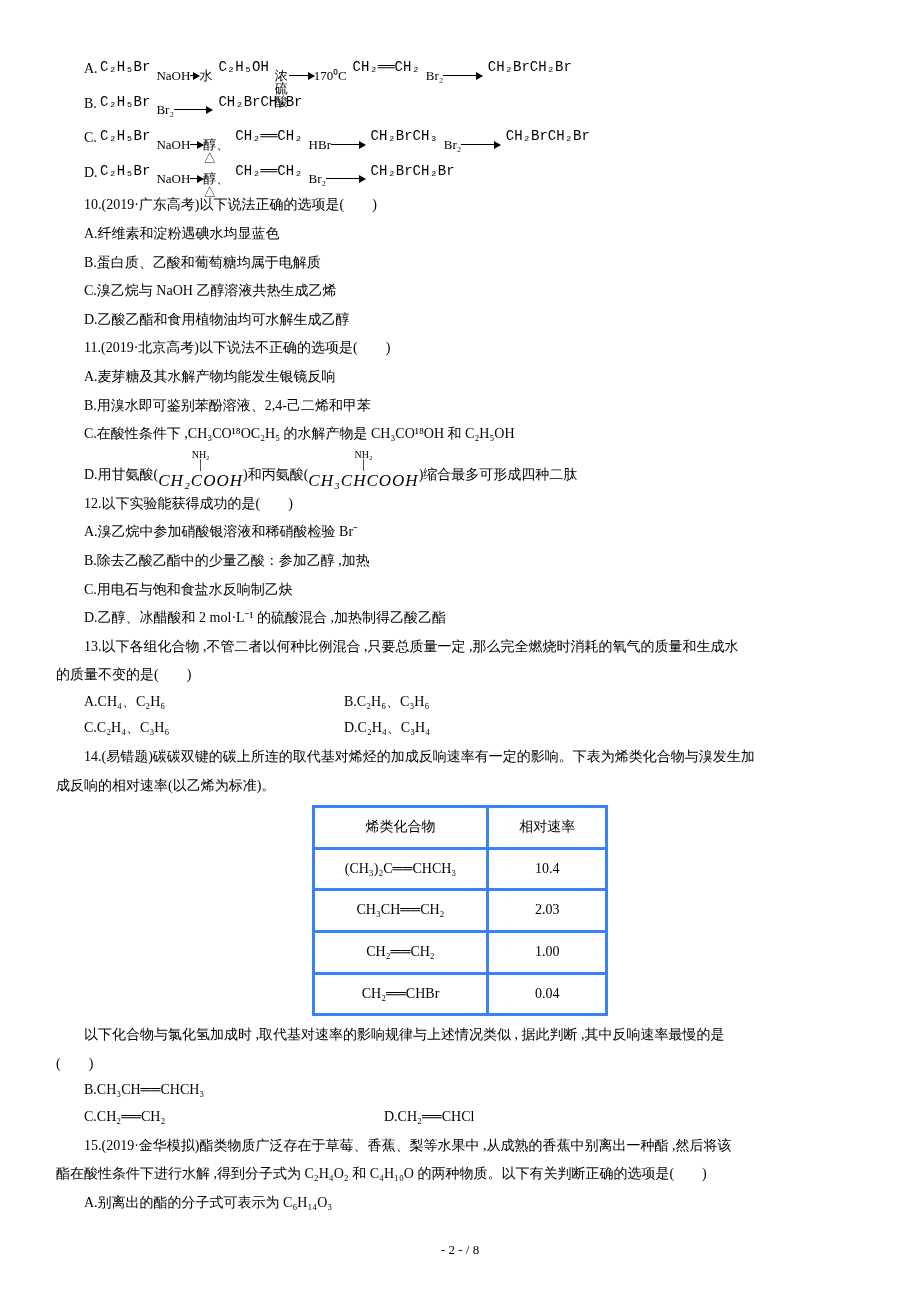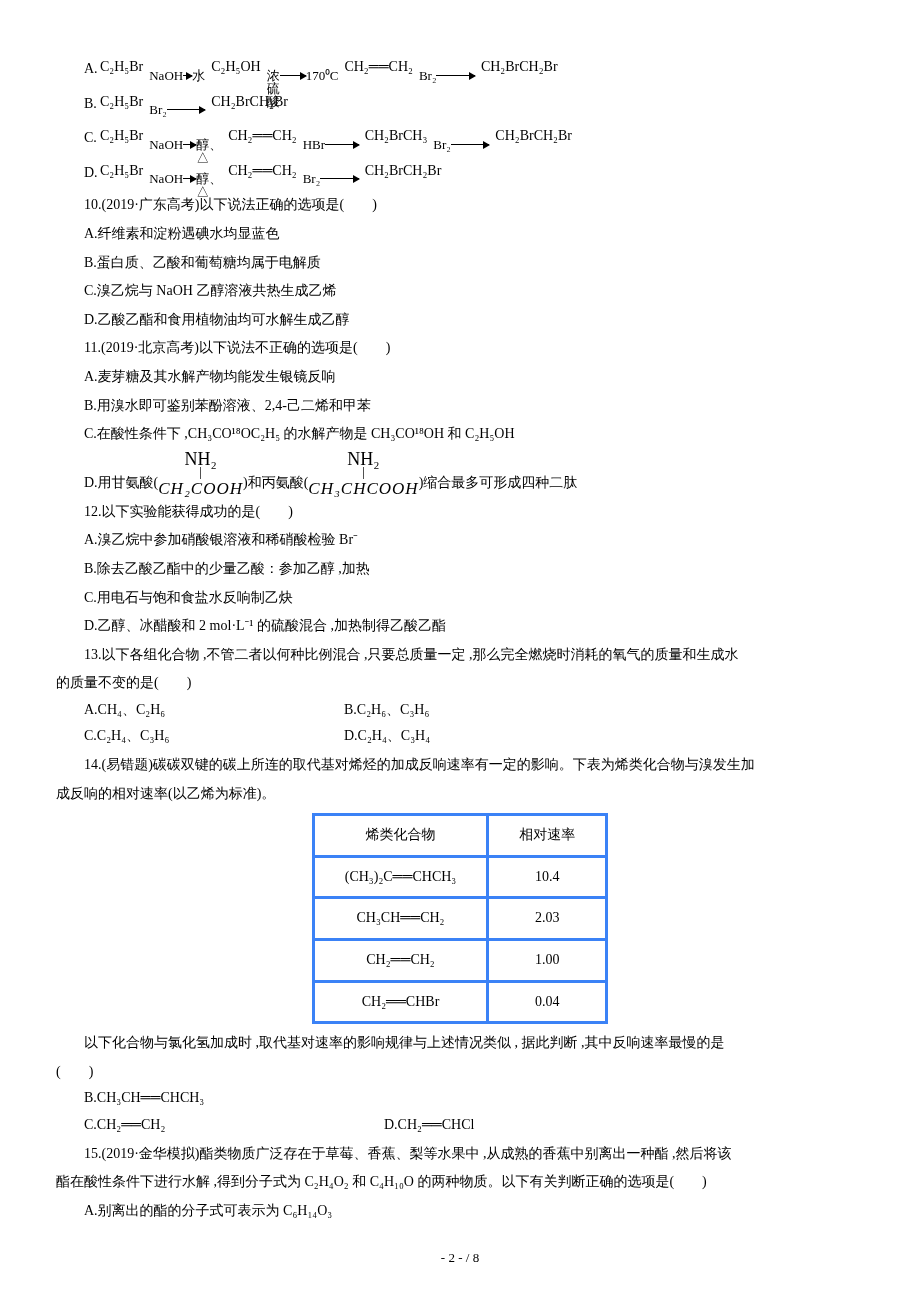--- a/index.html
+++ b/index.html
@@ -8,21 +8,21 @@
     line-height: 1.9;
     color: #000;
     margin: 0;
     padding: 48px 56px 40px 56px;
     width: 808px;
     background: #fff;
   }
   .option-row { display: flex; align-items: flex-end; margin: 6px 0 6px 28px; }
   .option-label { min-width: 16px; }
   .reaction { display: flex; align-items: flex-end; flex-wrap: wrap; }
-  .reactant { padding-bottom: 2px; }
+  .reactant { padding-bottom: 2px; font-family: Liberation Mono, monospace; }
   .arrow-box {
     display: flex; flex-direction: row; align-items: center;
     margin: 0 6px; min-width: 56px;
   }
   .arrow-top { font-size: 13px; line-height: 1.0; height: 14px; }
   .arrow-shaft { border-top: 1px solid #000; width: 100%; position: relative; height: 1px; }
   .arrow-shaft::after {
     content: ""; position: absolute; right: -1px; top: -4px;
     border-left: 7px solid #000; border-top: 4px solid transparent;
     border-bottom: 4px solid transparent;
@@ -35,21 +35,21 @@
     border-collapse: collapse; margin: 6px auto;
   }
   table.rates td, table.rates th {
     border: 3px solid #3b82f6; padding: 6px 30px; text-align: center;
     font-weight: normal;
   }
   .struct {
     display: inline-flex; flex-direction: column; align-items: center;
     vertical-align: bottom; line-height: 1.0;
   }
-  .struct .top { font-size: 18px; }
+  .struct .top { font-size: 10px; }
   .struct .mid { font-size: 10px; height: 12px; }
   .struct .bot { font-size: 17px; letter-spacing: 1px; font-style: italic; }
   .footer { text-align: center; margin-top: 22px; font-size: 13px; }
 </style>
 </head>
 <body>
 
 <div class="option-row">
   <span class="option-label">A.</span>
   <span class="reaction">

